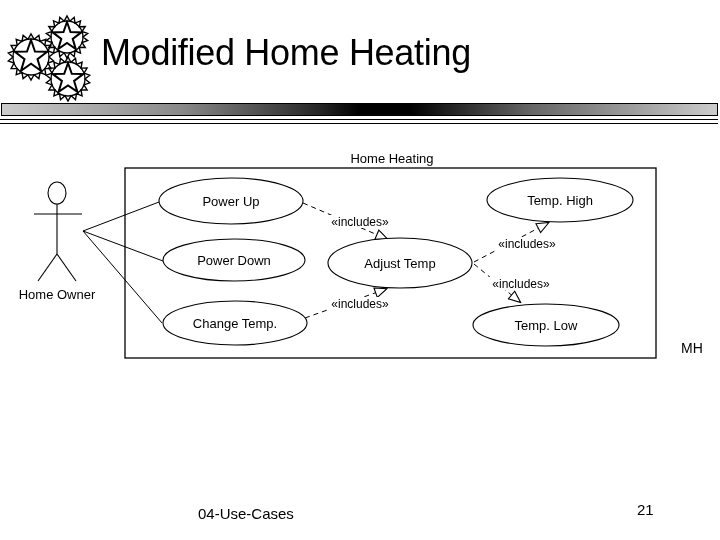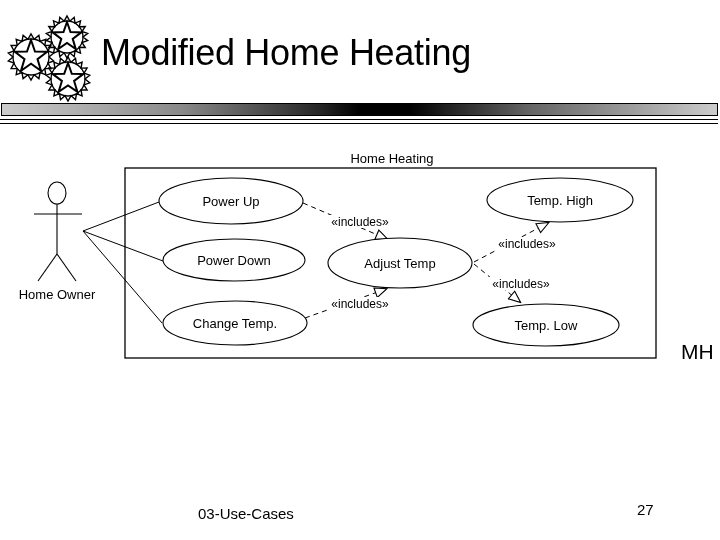--- a/index.html
+++ b/index.html
@@ -16,21 +16,21 @@
     border:1px solid #000;
     background:linear-gradient(to right,#cccccc 0%,#8a8a8a 25%,#222222 45%,#000000 50%,#000000 57%,#666666 74%,#cccccc 100%);
   }
   .bar-thin{
     position:absolute;left:0;top:119px;width:718px;height:3px;
     border-top:1px solid #000;border-bottom:1px solid #000;background:#fff;
   }
   #gears{position:absolute;left:2px;top:6px}
   #uml{position:absolute;left:0;top:145px}
   #uml text{font-family:"Liberation Sans",sans-serif;fill:#000}
-  .watermark{position:absolute;left:681px;top:340px;font-size:21px}
+  .watermark{position:absolute;left:681px;top:340px;font-size:14px}
   .footer-left{position:absolute;left:198px;top:505px;font-size:15px}
   .page-num{position:absolute;left:637px;top:501px;font-size:15px}
 </style>
 </head>
 <body>
 
 <svg id="gears" width="95" height="102" viewBox="0 0 95 102">
     <path d="M81.0,31.0 L85.7,34.6 L80.0,36.5 L83.2,41.5 L77.3,41.3 L78.5,47.1 L73.0,44.9 L72.2,50.7 L67.8,46.8 L65.0,52.0 L62.2,46.8 L57.8,50.7 L57.0,44.9 L51.5,47.1 L52.7,41.3 L46.8,41.5 L50.0,36.5 L44.3,34.6 L49.0,31.0 L44.3,27.4 L50.0,25.5 L46.8,20.5 L52.7,20.7 L51.5,14.9 L57.0,17.1 L57.8,11.3 L62.2,15.2 L65.0,10.0 L67.8,15.2 L72.2,11.3 L73.0,17.1 L78.5,14.9 L77.3,20.7 L83.2,20.5 L80.0,25.5 L85.7,27.4 Z" fill="none" stroke="#000" stroke-width="1.4"></path>
     <circle cx="65" cy="31" r="16" fill="none" stroke="#000" stroke-width="1.3"></circle>
     <path d="M65.0,16.0 L68.5,26.1 L79.3,26.4 L70.7,32.9 L73.8,43.1 L65.0,37.0 L56.2,43.1 L59.3,32.9 L50.7,26.4 L61.5,26.1 Z" fill="none" stroke="#000" stroke-width="2"></path>
@@ -84,14 +84,14 @@
     <rect x="327" y="297" width="66" height="13" fill="#fff"></rect>
     <text x="360" y="308" text-anchor="middle" font-size="12">«includes»</text>
     <rect x="494" y="237" width="66" height="13" fill="#fff"></rect>
     <text x="527" y="248" text-anchor="middle" font-size="12">«includes»</text>
     <rect x="488" y="277" width="66" height="13" fill="#fff"></rect>
     <text x="521" y="288" text-anchor="middle" font-size="12">«includes»</text>
     <text x="57" y="299" text-anchor="middle" font-size="13">Home Owner</text>
   </svg>
 
 <div class="watermark">MH</div>
-<div class="footer-left">03-Use-Cases</div>
-<div class="page-num">27</div>
+<div class="footer-left">04-Use-Cases</div>
+<div class="page-num">21</div>
 
 </body></html>

